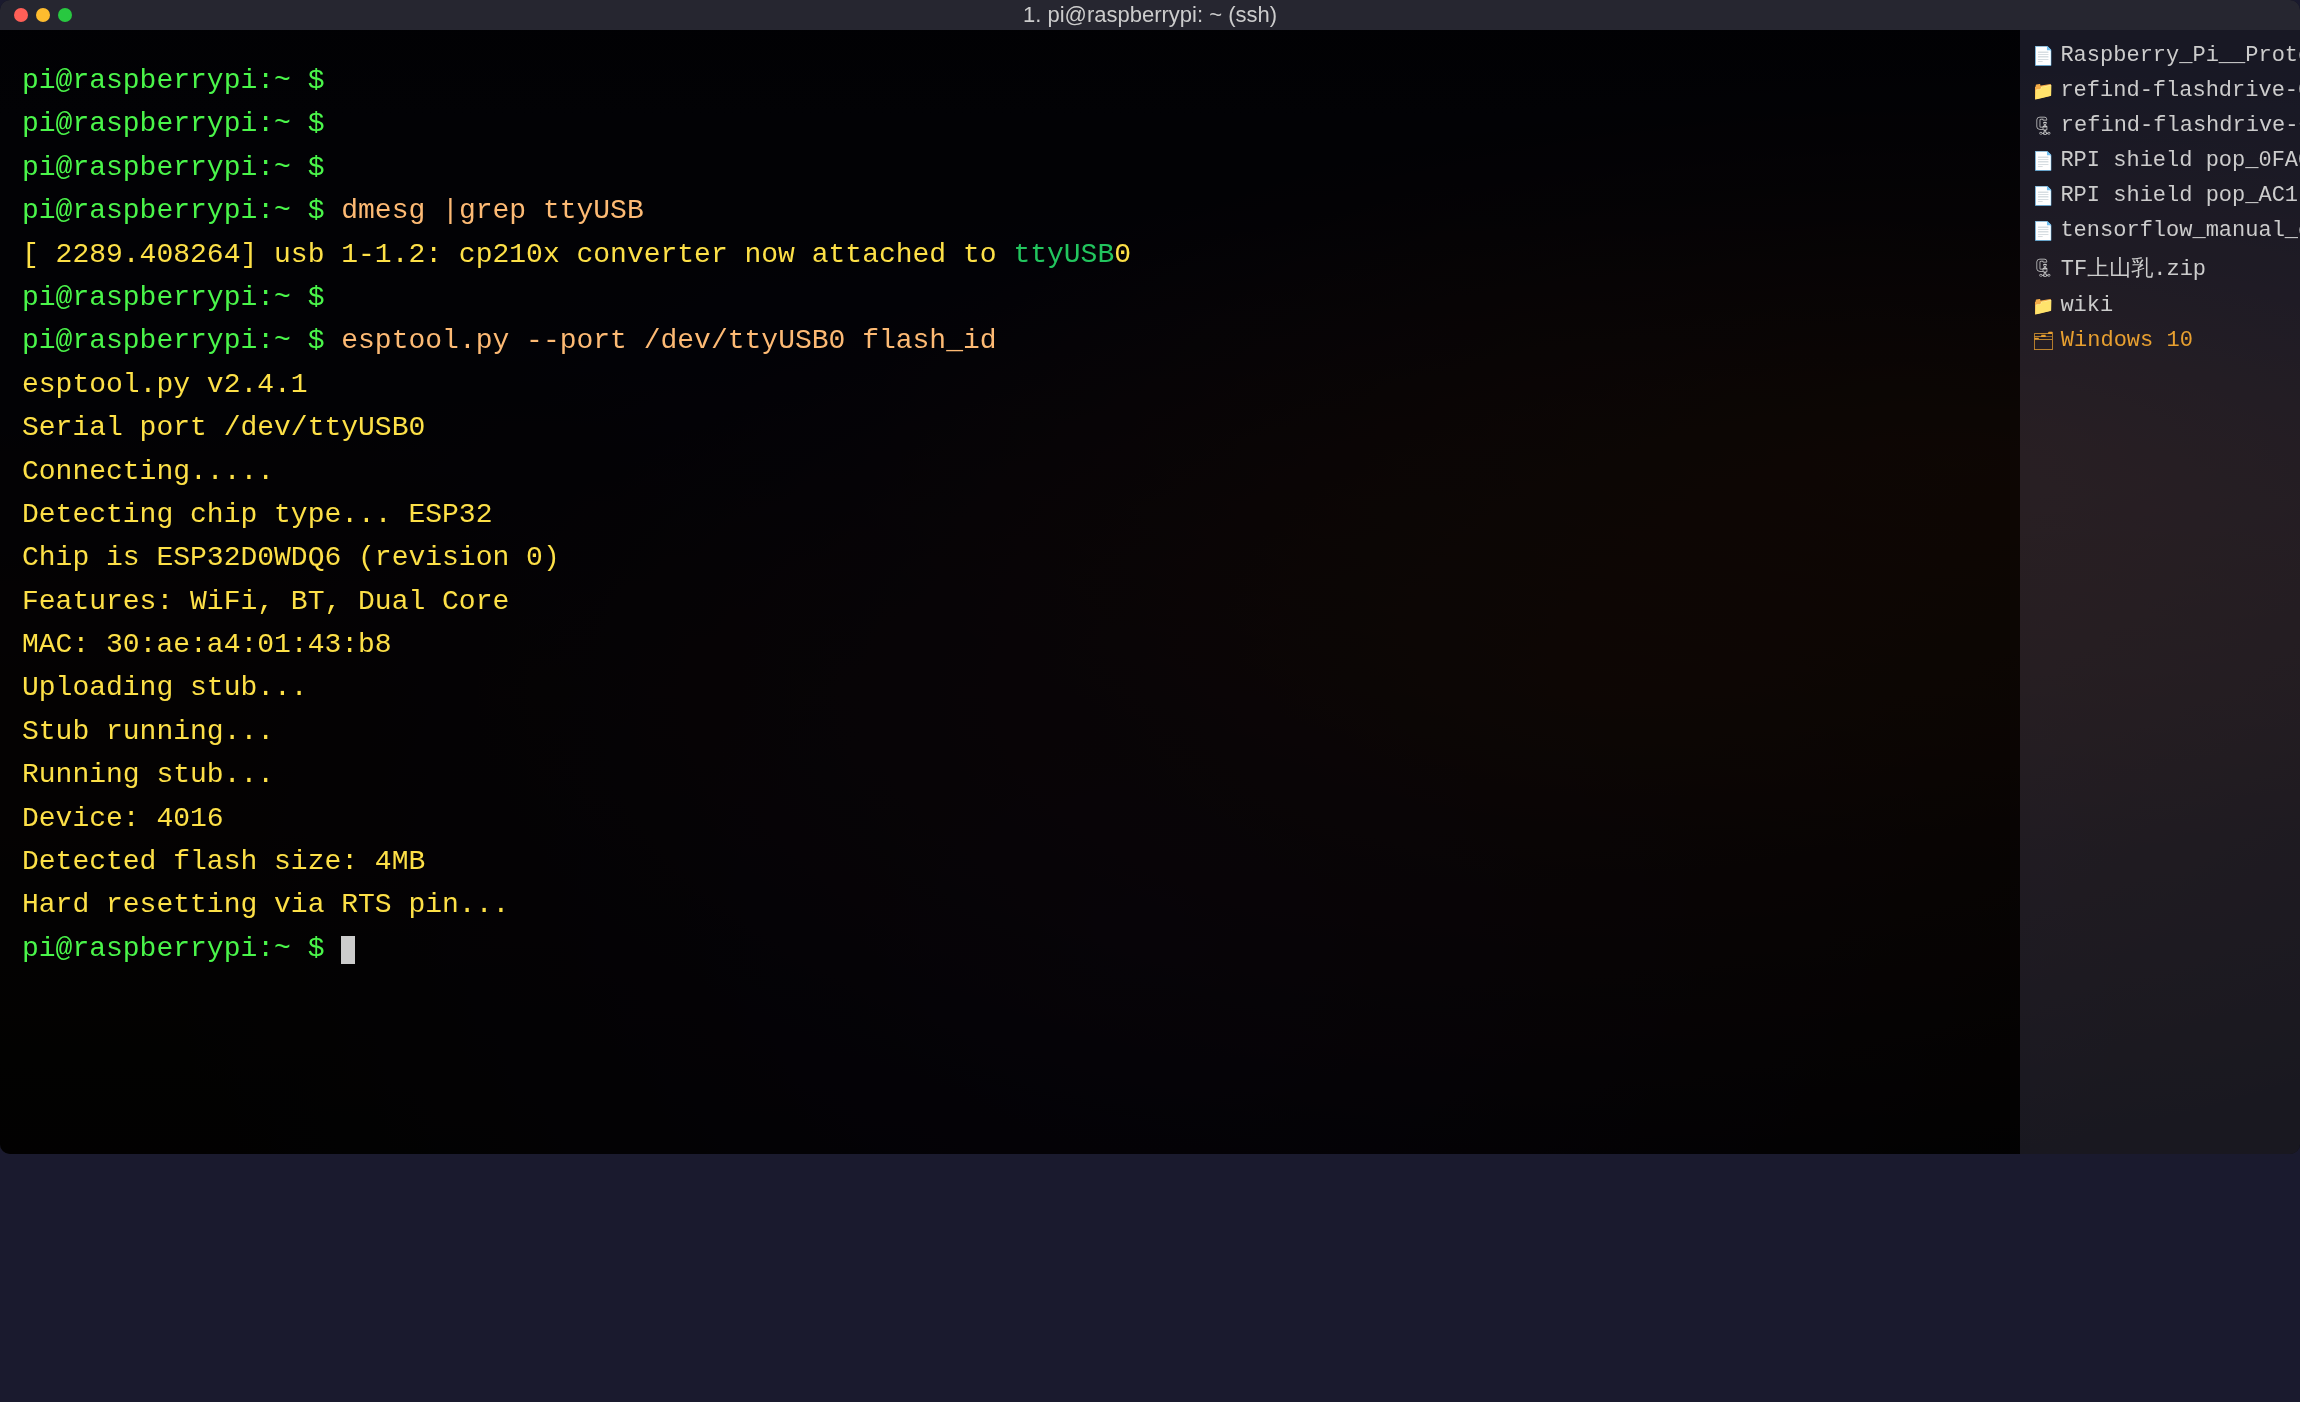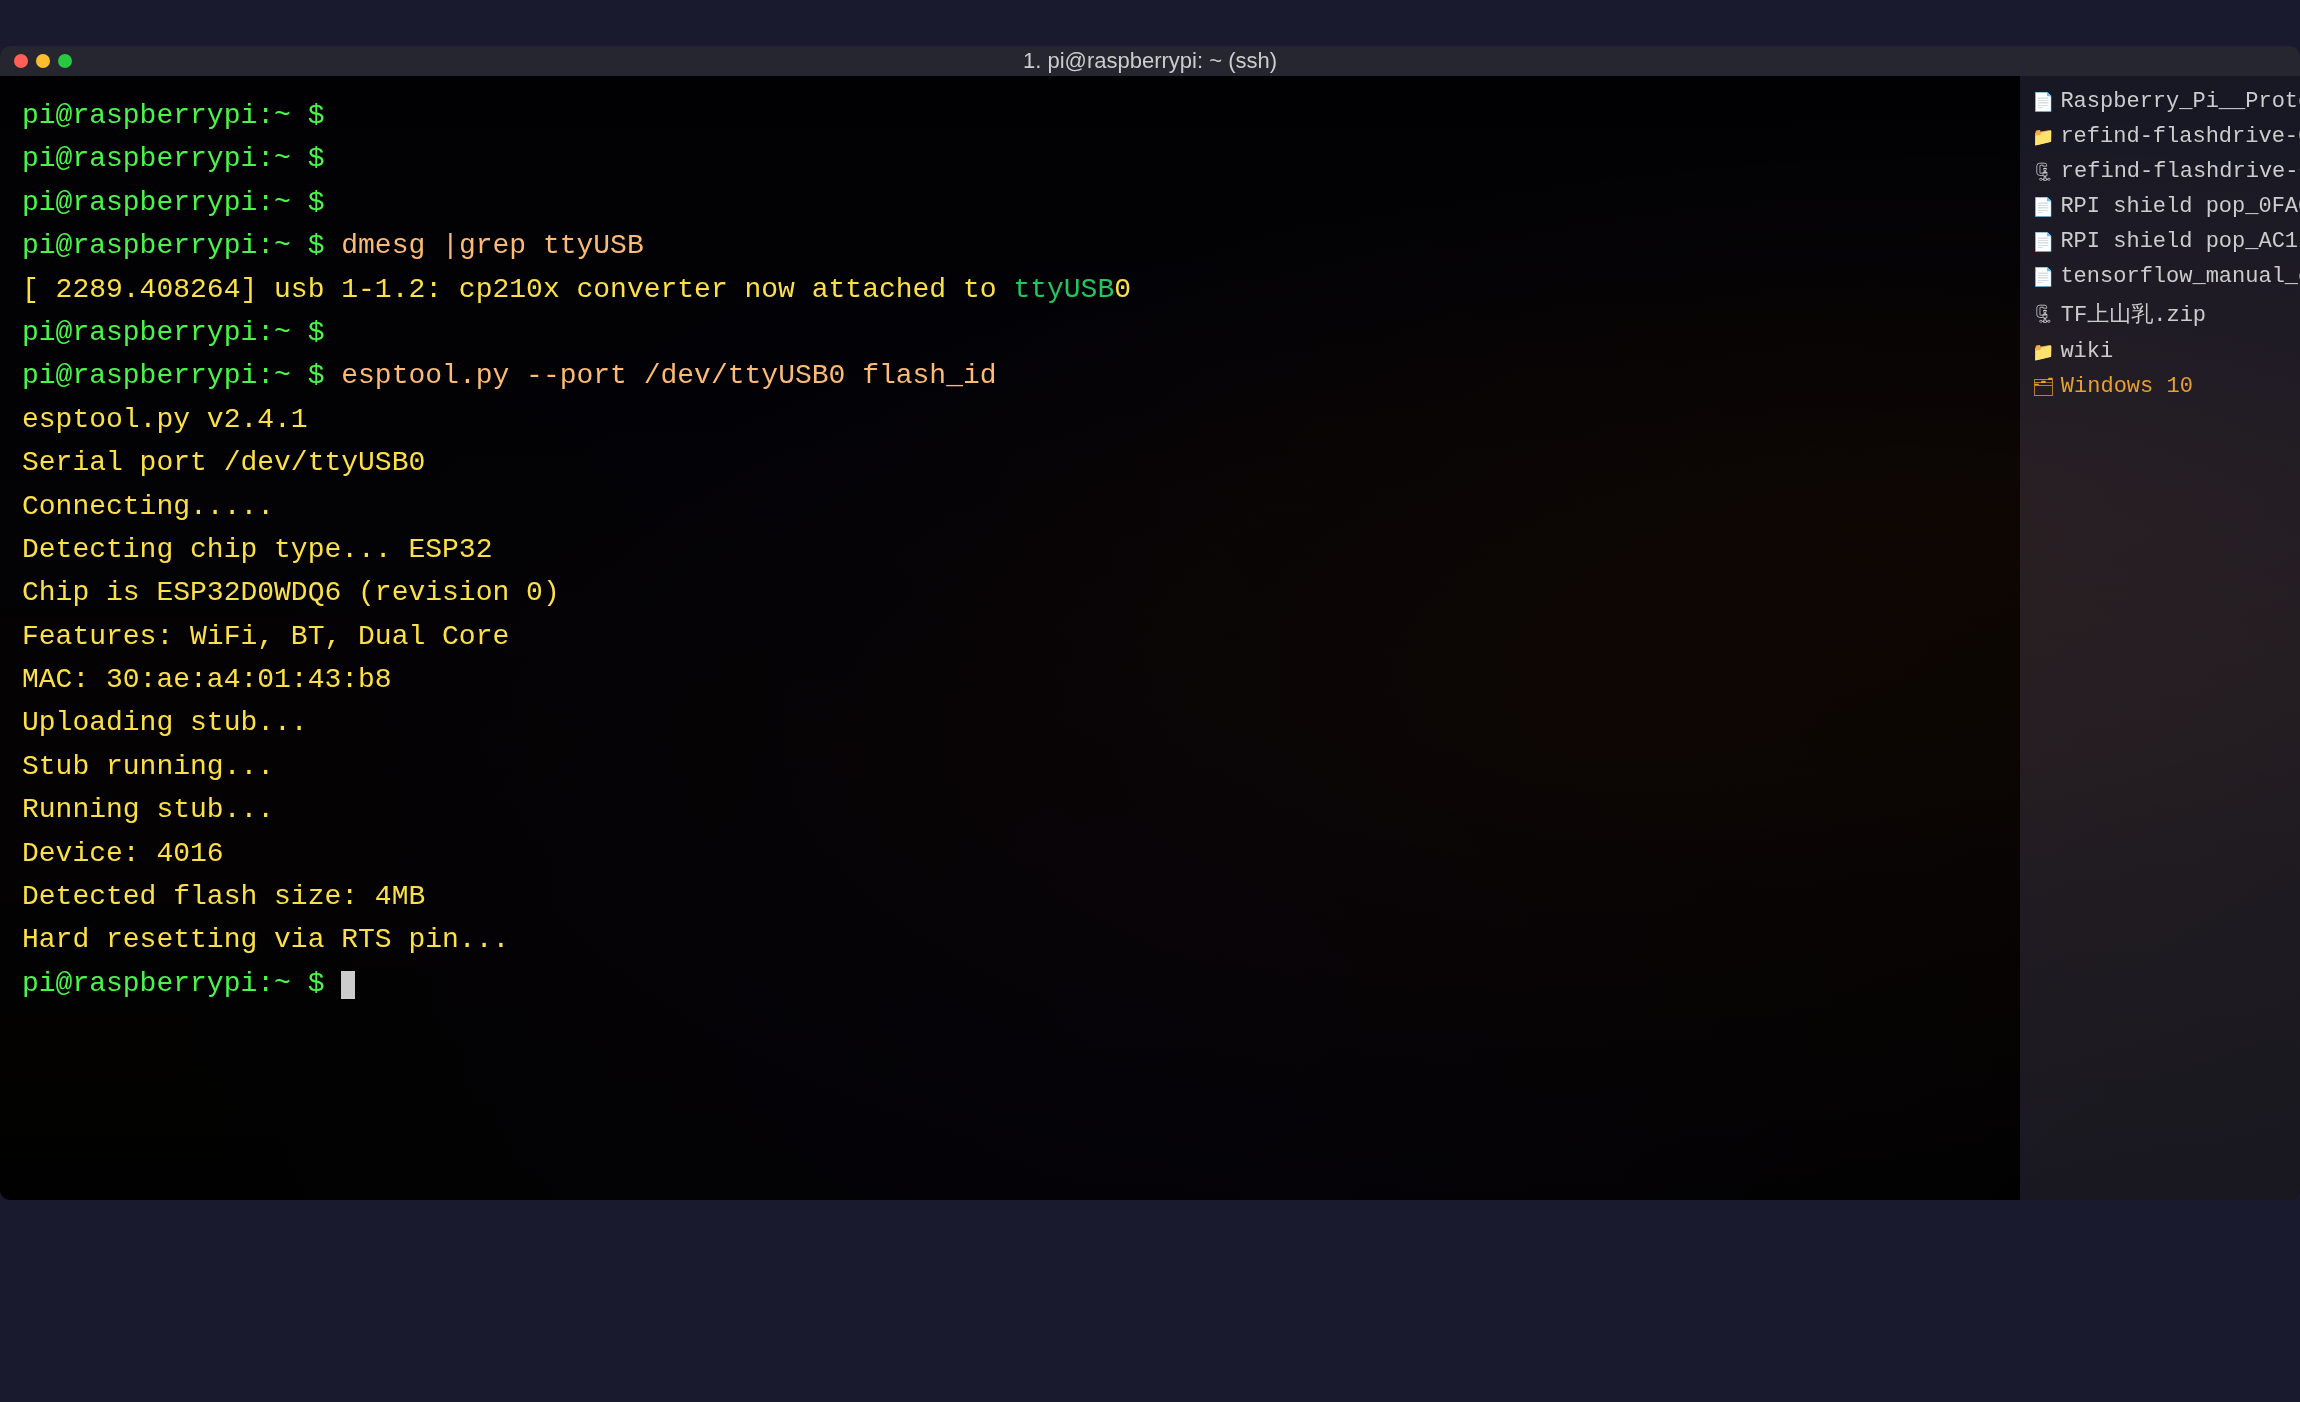--- a/index.html
+++ b/index.html
@@ -14,21 +14,20 @@
     }
 
     
     .window {
       width: 2300px;
       height: 1154px;
       background: transparent;
       position: relative;
       border-radius: 10px;
       overflow: hidden;
-      margin-top: 46px;
     }
 
     
     .wallpaper {
       position: absolute;
       top: 0; left: 0; right: 0; bottom: 0;
       background: 
         radial-gradient(ellipse at 70% 60%, rgba(120, 60, 20, 0.4) 0%, transparent 50%),
         radial-gradient(ellipse at 85% 40%, rgba(180, 80, 10, 0.3) 0%, transparent 40%),
         radial-gradient(ellipse at 50% 80%, rgba(30, 20, 60, 0.8) 0%, transparent 60%),
@@ -107,21 +106,21 @@
     .traffic-light.maximize { background: #28c840; }
 
     
     .terminal {
       position: absolute;
       top: 30px;
       left: 0;
       right: 280px;
       bottom: 0;
       background: rgba(0, 0, 0, 0.82);
-      padding: 18px 22px;
+      padding: 29px 22px;
       z-index: 5;
       overflow: hidden;
     }
 
     .terminal-line {
       font-size: 28px;
       line-height: 1.55;
       white-space: pre;
       color: #4af54a;
     }

